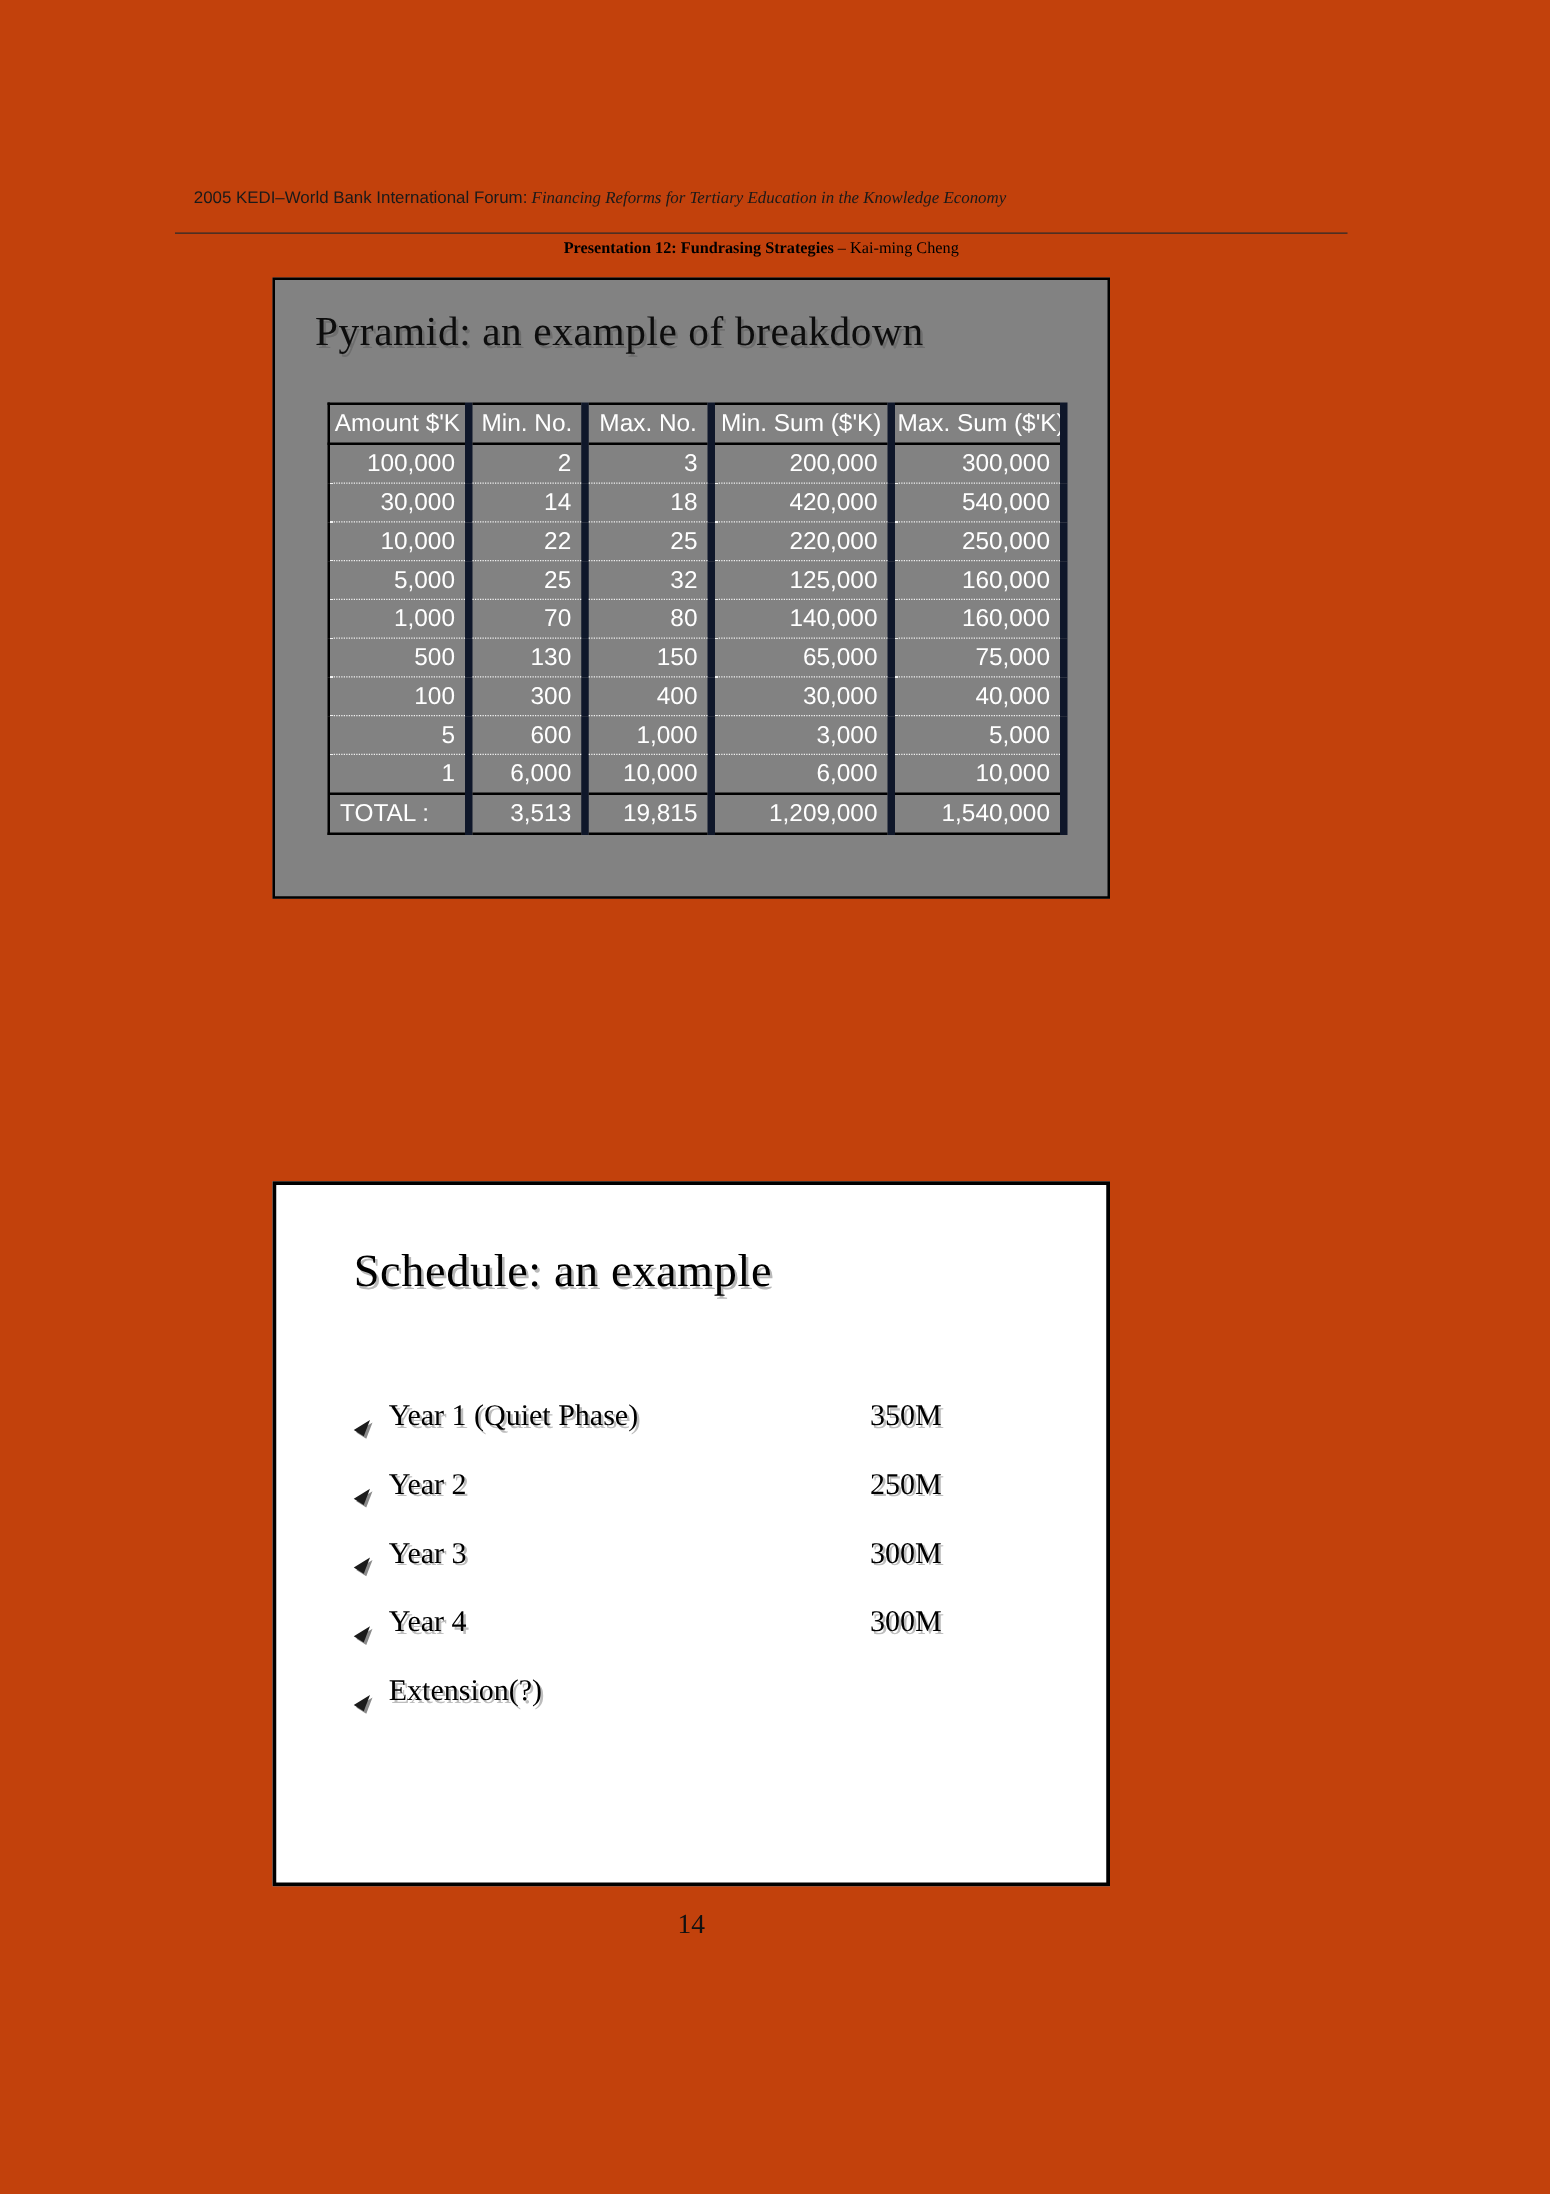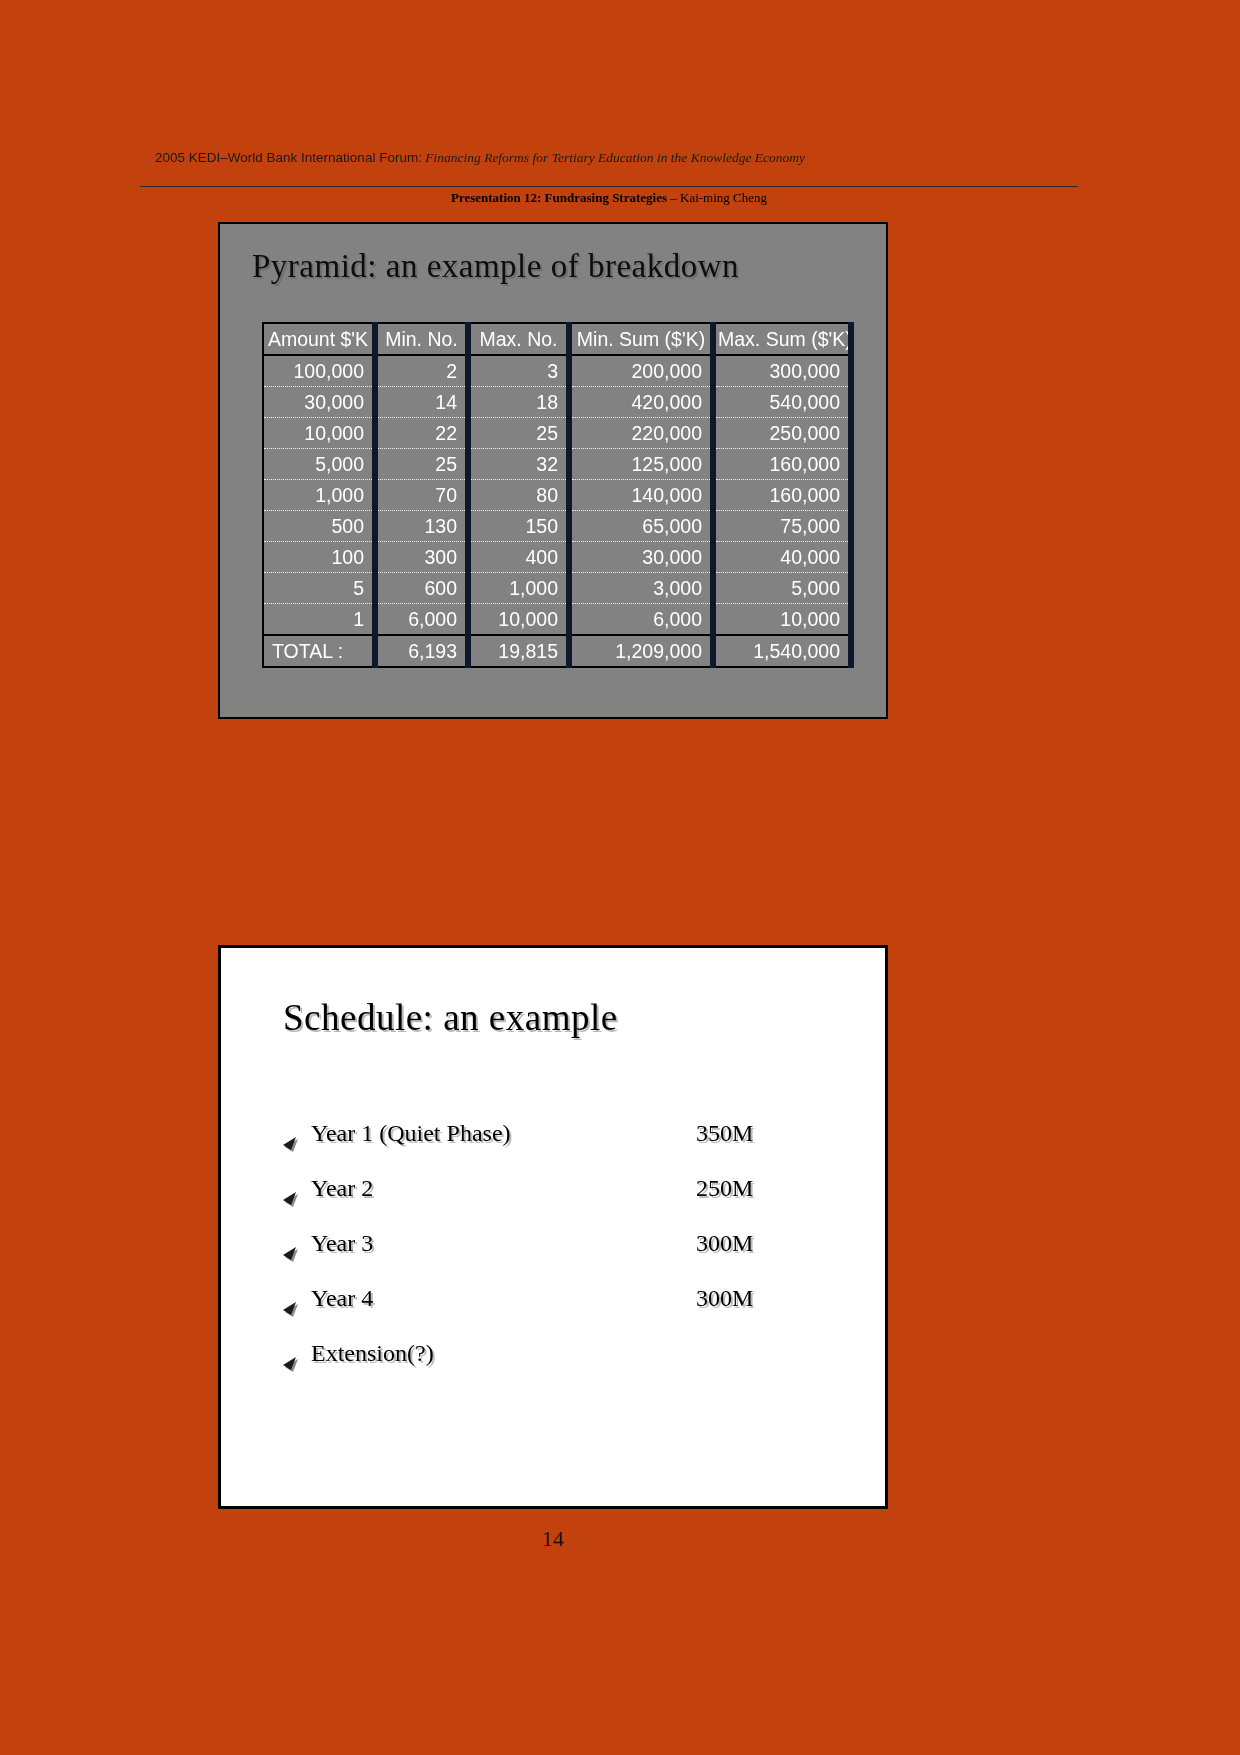--- a/index.html
+++ b/index.html
@@ -159,21 +159,21 @@
             <td>1</td>
             <td>6,000</td>
             <td>10,000</td>
             <td>6,000</td>
             <td>10,000</td>
           </tr>
         </tbody>
       <tfoot id="t-foot">
           <tr>
             <td>TOTAL :</td>
-            <td>6,193</td>
+            <td>3,513</td>
             <td>19,815</td>
             <td>1,209,000</td>
             <td>1,540,000</td>
           </tr>
         </tfoot>
     </table>
   </div>
 
   <div class="slide slide2">
     <h1 class="slide2-title">Schedule: an example</h1>

